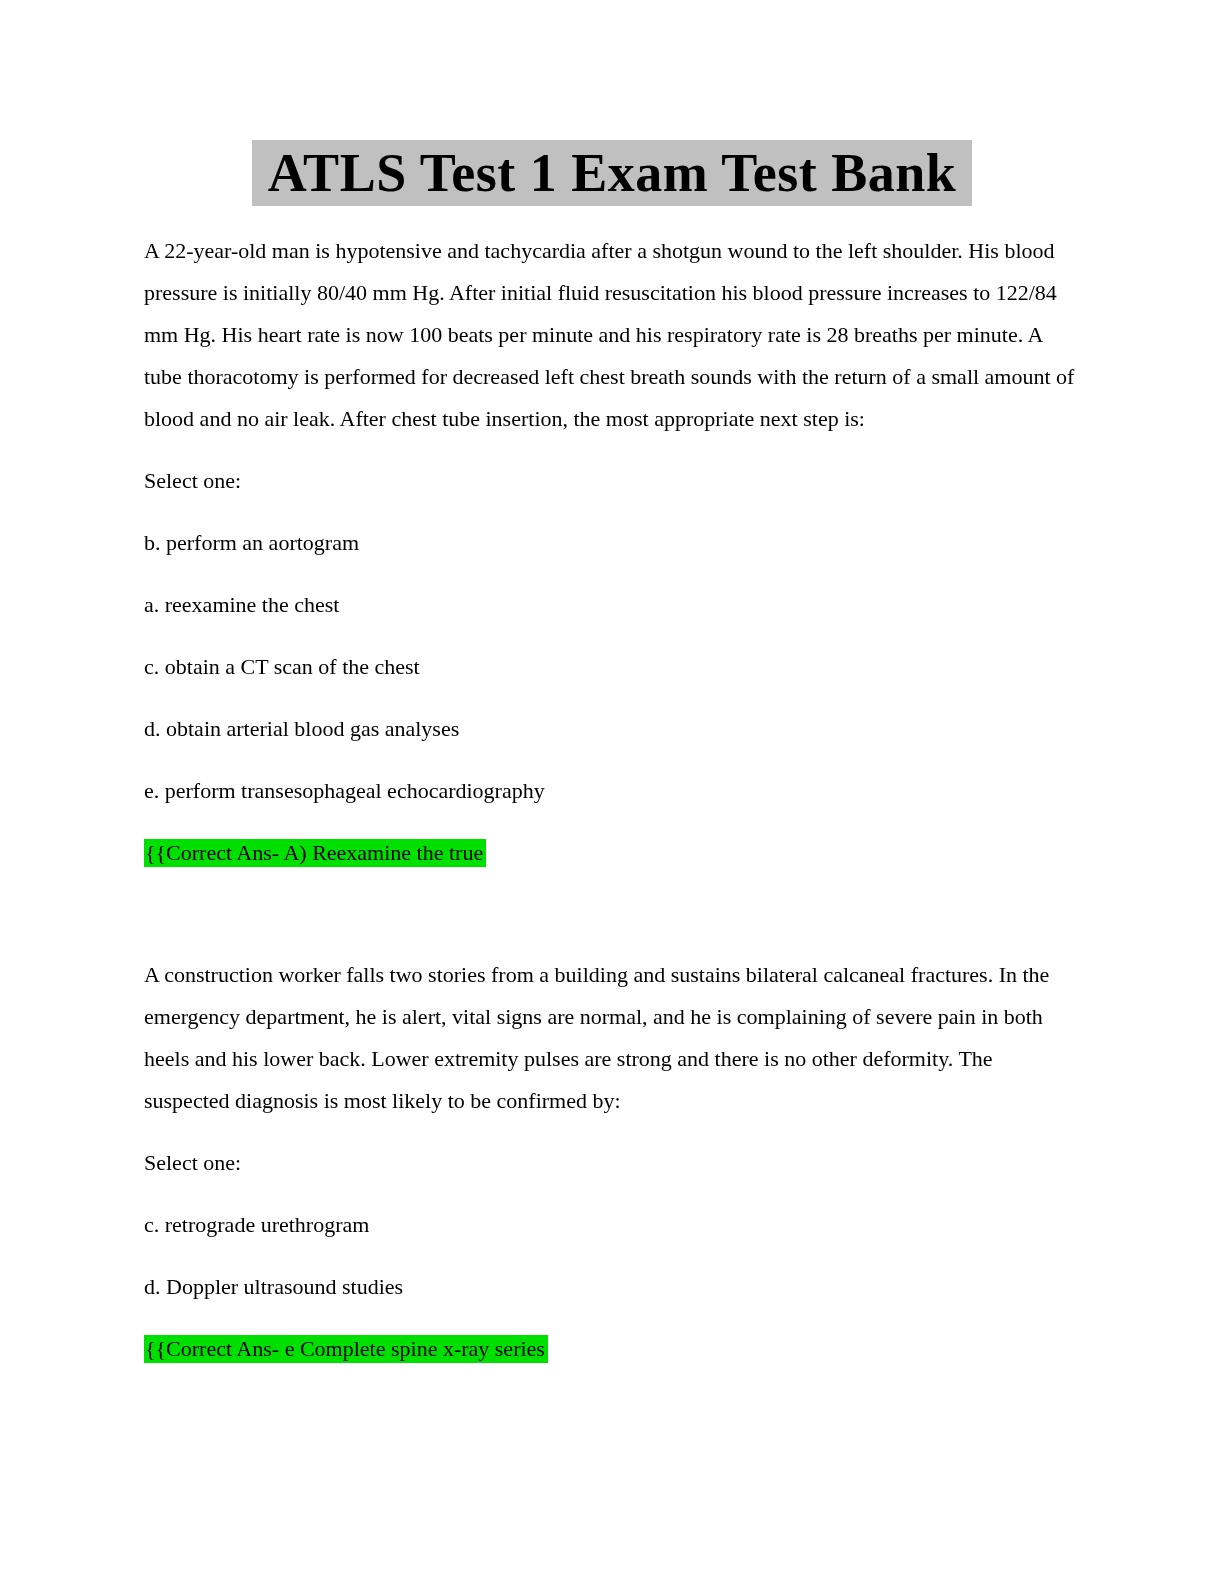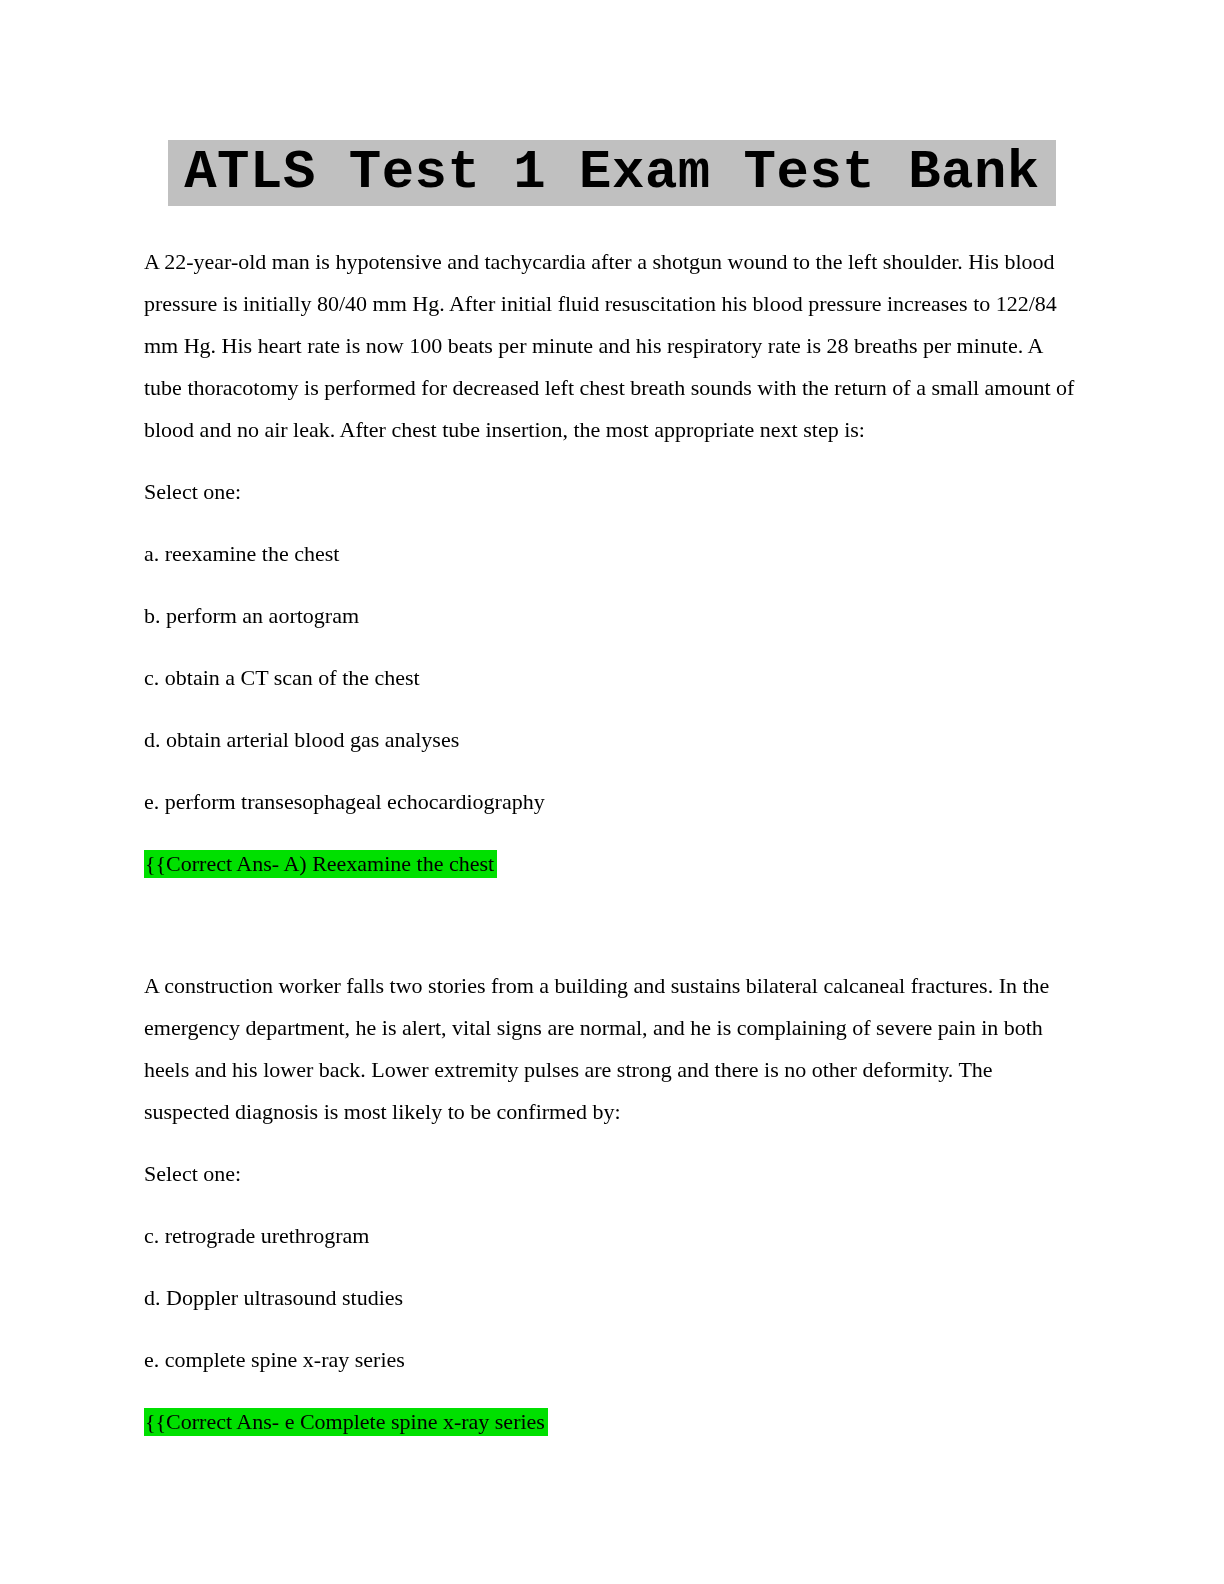--- a/index.html
+++ b/index.html
@@ -19,22 +19,21 @@
   }
   .page {
     width: 1224px;
     height: 1584px;
     padding: 140px 144px 0 144px;
     background: var(--page-bg);
   }
   
   .title-row {
     text-align: center;
-    margin-bottom: 35px;
-    font-family: Liberation Mono, monospace;
+    margin-bottom: 24px;
   }
   .title-mark {
     display: inline-block;
     background: var(--title-highlight);
     font-size: 54px;
     line-height: 66px;
     font-weight: bold;
     letter-spacing: 0.5px;
     padding: 0 16px;
     white-space: nowrap;
@@ -60,38 +59,37 @@
 
 <div class="page">
 
   <div class="title-row">
     <span class="title-mark">ATLS Test 1 Exam Test Bank</span>
   </div>
 
   <section>
     <p class="para">A 22-year-old man is hypotensive and tachycardia after a shotgun wound to the left shoulder. His blood pressure is initially 80/40 mm Hg. After initial fluid resuscitation his blood pressure increases to 122/84 mm Hg. His heart rate is now 100 beats per minute and his respiratory rate is 28 breaths per minute. A tube thoracotomy is performed for decreased left chest breath sounds with the return of a small amount of blood and no air leak. After chest tube insertion, the most appropriate next step is:</p>
     <p class="select-label">Select one:</p>
+    <p class="option">b. perform an aortogram</p>
     <p class="option">a. reexamine the chest</p>
-    <p class="option">b. perform an aortogram</p>
     <p class="option">c. obtain a CT scan of the chest</p>
     <p class="option">d. obtain arterial blood gas analyses</p>
     <p class="option">e. perform transesophageal echocardiography</p>
     <p class="answer-line">
-      <span class="answer-mark">{{Correct Ans- A) Reexamine the chest</span>
+      <span class="answer-mark">{{Correct Ans- A) Reexamine the true</span>
     </p>
   </section>
 
   <div class="question-gap"></div>
 
   <section>
     <p class="para">A construction worker falls two stories from a building and sustains bilateral calcaneal fractures. In the emergency department, he is alert, vital signs are normal, and he is complaining of severe pain in both heels and his lower back. Lower extremity pulses are strong and there is no other deformity. The suspected diagnosis is most likely to be confirmed by:</p>
     <p class="select-label">Select one:</p>
     <p class="option">c. retrograde urethrogram</p>
     <p class="option">d. Doppler ultrasound studies</p>
-    <p class="option">e. complete spine x-ray series</p>
     <p class="answer-line">
       <span class="answer-mark">{{Correct Ans- e Complete spine x-ray series</span>
     </p>
   </section>
 
   <div class="question-gap"></div>
 
 
 </div>
 

